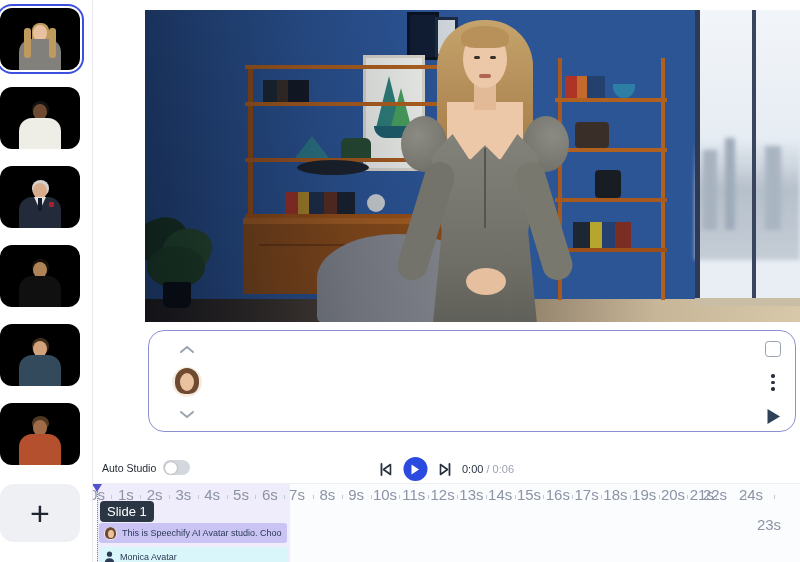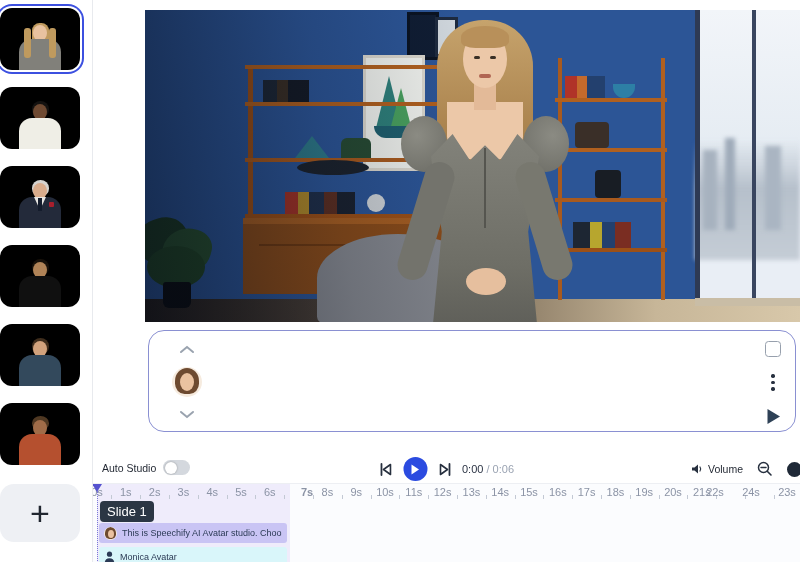--- a/index.html
+++ b/index.html
@@ -117,21 +117,21 @@
   #time .muted{color:#9aa3b2;text-align:center;}
   #right-controls{position:absolute;right:0;top:0;height:28px;display:flex;align-items:center;gap:14px;padding-right:2px;}
   #volume{display:flex;align-items:center;gap:4px;cursor:pointer;}
   #volume .lbl{font-size:10.5px;color:#1f2530;}
   #zoom-knob{width:15px;height:15px;border-radius:50%;background:#1f2937;cursor:pointer;flex:0 0 auto;margin-right:-4px;}
 
   
   #timeline{position:absolute;left:93px;top:483px;width:707px;height:79px;background:#fbfcfe;border-top:1px solid #edeff3;overflow:hidden;}
   #slide-region{position:absolute;left:4px;top:0;width:193px;height:79px;background:var(--slide-region-bg,#efecfb);}
   #ruler{position:absolute;left:0;top:0;width:707px;height:18px;}
-  .tick-label{position:absolute;top:2px;transform:translateX(-50%);font-size:11px;color:#8b93a5;white-space:nowrap;}
+  .tick-label{position:absolute;top:2px;transform:translateX(-50%);font-size:15px;color:#8b93a5;white-space:nowrap;}
   .tick-minor{position:absolute;top:11px;width:1px;height:4px;background:#c3c9d4;}
   #playhead{position:absolute;top:0;height:79px;width:11px;margin-left:-5px;z-index:6;pointer-events:none;}
   #playhead .tri{position:absolute;left:0;top:0;width:0;height:0;border-left:5.5px solid transparent;border-right:5.5px solid transparent;border-top:8px solid var(--playhead,#5552cf);}
   #playhead .line{position:absolute;left:5px;top:7px;height:72px;border-left:1px dotted #7a76d8;}
   #slide-badge{position:absolute;left:7px;top:17px;background:var(--slide-badge-bg,#2b3644);color:#fff;font-size:13px;padding:3px 7px;border-radius:4px;cursor:pointer;}
   .clip{position:absolute;left:6px;width:188px;display:flex;align-items:center;gap:5px;padding:0 5px;box-sizing:border-box;border-radius:3px;overflow:hidden;cursor:pointer;}
   #script-clip{top:39px;height:20px;background:var(--script-clip-bg,#c9c4f4);}
   #avatar-clip{top:63px;height:20px;background:var(--avatar-clip-bg,#d9f6fa);}
   .clip .txt{font-size:9px;color:#2b3a55;white-space:nowrap;overflow:hidden;flex:1;}
   .clip-avatar{position:relative;width:13px;height:13px;border-radius:50%;background:#f6ebdf;overflow:hidden;flex:0 0 auto;}
@@ -314,55 +314,40 @@
           </svg>
       </button>
       <button class="tbtn">
         <svg width="13" height="13" viewBox="0 0 13 13">
             <path d="M11 1 V12" stroke="#27303f" stroke-width="1.8" stroke-linecap="round"></path>
             <path d="M2 1.5 L9 6.5 L2 11.5 Z" fill="none" stroke="#27303f" stroke-width="1.6" stroke-linejoin="round"></path>
           </svg>
       </button>
       <span id="time"><span>0:00</span> <span class="muted"><span>/</span> <span>0:06</span></span></span>
     </div>
-    <div id="right-controls">
-      <div id="volume">
-        <svg width="13" height="12" viewBox="0 0 13 12">
-            <path d="M1 4.5 H3.5 L7 1.5 V10.5 L3.5 7.5 H1 Z" fill="#27303f"></path>
-            <path d="M9 4 Q10.5 6 9 8" fill="none" stroke="#27303f" stroke-width="1.2" stroke-linecap="round"></path>
-          </svg>
-        <span class="lbl">Volume</span>
-      </div>
-      <svg width="16" height="16" viewBox="0 0 16 16" style="cursor:pointer">
-          <circle cx="6.5" cy="6.5" r="5" fill="none" stroke="#27303f" stroke-width="1.5"></circle>
-          <path d="M4 6.5 H9" stroke="#27303f" stroke-width="1.5" stroke-linecap="round"></path>
-          <path d="M10.5 10.5 L14 14" stroke="#27303f" stroke-width="1.6" stroke-linecap="round"></path>
-        </svg>
-      <div id="zoom-knob"></div>
-    </div>
   </div>
 
   <div id="timeline">
     <div id="slide-region"></div>
     <div id="ruler">
         <div class="tick-label" style="left: 4px;">0s</div>
         <div class="tick-minor" style="left: 18.4px;"></div>
         <div class="tick-label" style="left: 32.8px;">1s</div>
         <div class="tick-minor" style="left: 47.2px;"></div>
         <div class="tick-label" style="left: 61.6px;">2s</div>
         <div class="tick-minor" style="left: 76px;"></div>
         <div class="tick-label" style="left: 90.4px;">3s</div>
         <div class="tick-minor" style="left: 104.8px;"></div>
         <div class="tick-label" style="left: 119.2px;">4s</div>
         <div class="tick-minor" style="left: 133.6px;"></div>
         <div class="tick-label" style="left: 148px;">5s</div>
         <div class="tick-minor" style="left: 162.4px;"></div>
         <div class="tick-label" style="left: 176.8px;">6s</div>
         <div class="tick-minor" style="left: 191.2px;"></div>
-        <div class="tick-label" style="left: 214px; font-weight: bold;">7s</div>
+        <div class="tick-label" style="left: 204px;">7s</div>
         <div class="tick-minor" style="left: 220px;"></div>
         <div class="tick-label" style="left: 234.4px;">8s</div>
         <div class="tick-minor" style="left: 248.8px;"></div>
         <div class="tick-label" style="left: 263.2px;">9s</div>
         <div class="tick-minor" style="left: 277.6px;"></div>
         <div class="tick-label" style="left: 292px;">10s</div>
         <div class="tick-minor" style="left: 306.4px;"></div>
         <div class="tick-label" style="left: 320.8px;">11s</div>
         <div class="tick-minor" style="left: 335.2px;"></div>
         <div class="tick-label" style="left: 349.6px;">12s</div>
@@ -380,21 +365,21 @@
         <div class="tick-label" style="left: 522.4px;">18s</div>
         <div class="tick-minor" style="left: 536.8px;"></div>
         <div class="tick-label" style="left: 551.2px;">19s</div>
         <div class="tick-minor" style="left: 565.6px;"></div>
         <div class="tick-label" style="left: 580px;">20s</div>
         <div class="tick-minor" style="left: 594.4px;"></div>
         <div class="tick-label" style="left: 608.8px;">21s</div>
         <div class="tick-minor" style="left: 623.2px;"></div>
         <div class="tick-label" style="left: 622px;">22s</div>
         <div class="tick-minor" style="left: 652px;"></div>
-        <div class="tick-label" style="left: 694px;">23s</div>
+        <div class="tick-label" style="left: 676px; margin-top: 30px;">23s</div>
         <div class="tick-minor" style="left: 680.8px;"></div>
         <div class="tick-label" style="left: 658px;">24s</div>
       </div>
     <div id="playhead" style="left: 4px;">
       <div class="tri"></div>
       <div class="line"></div>
     </div>
     <div id="slide-badge">Slide 1</div>
     <div class="clip" id="script-clip">
       <div class="clip-avatar">

